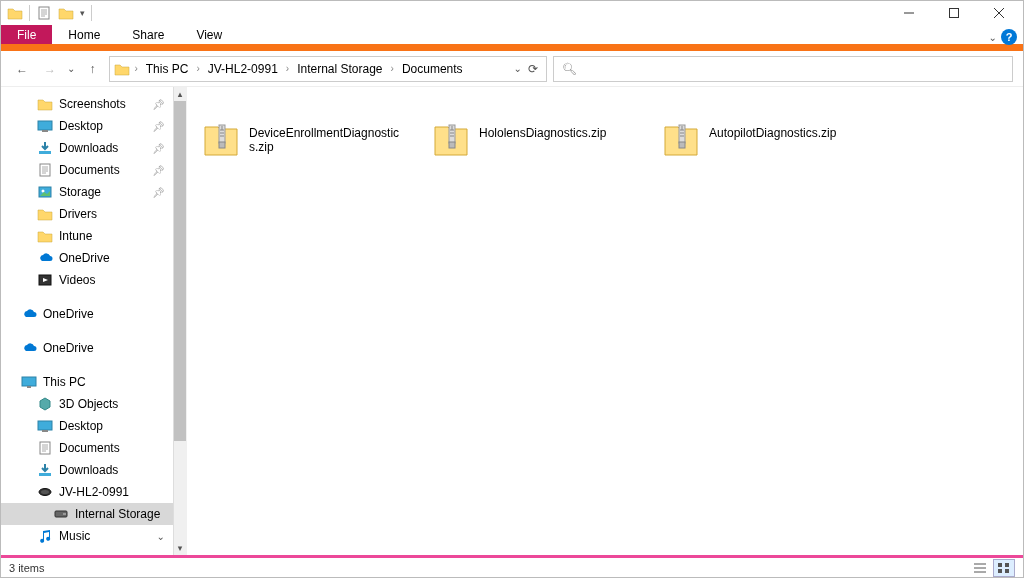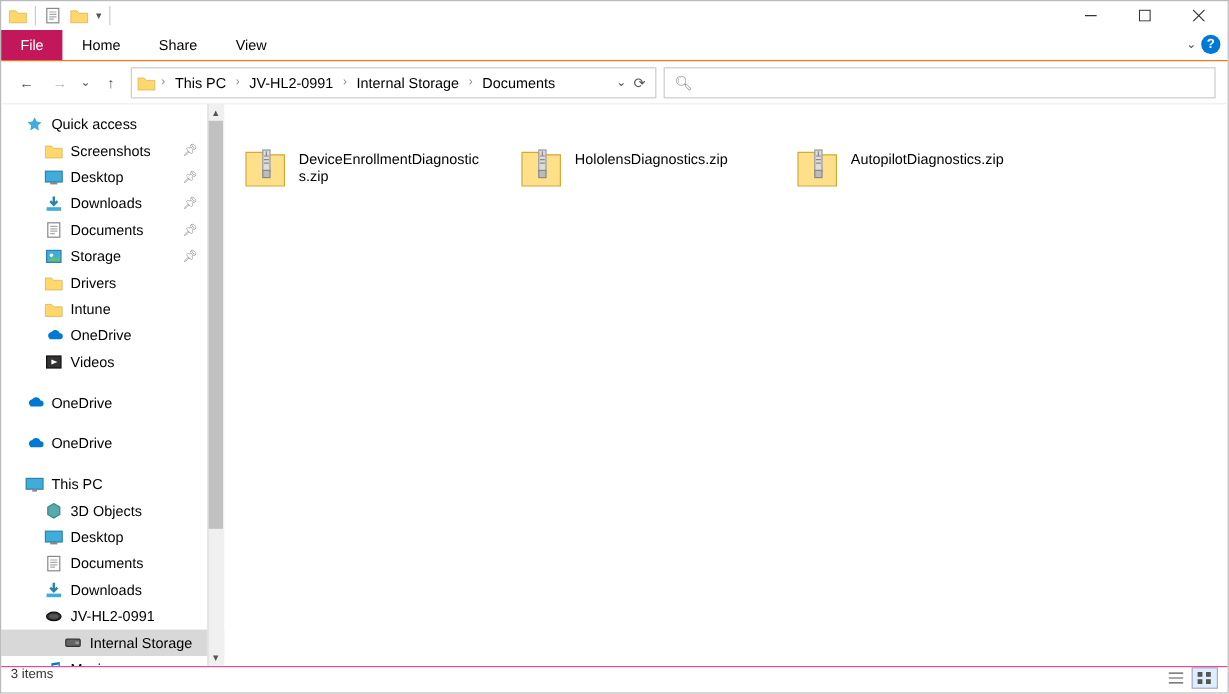--- a/index.html
+++ b/index.html
@@ -7,21 +7,21 @@
 
   
   .title-bar { height: 24px; display: flex; align-items: center; justify-content: space-between; padding: 0 2px; }
   .title-left { display: flex; align-items: center; gap: 6px; padding-left: 4px; }
   .win-controls { display: flex; }
   .win-btn { width: 45px; height: 22px; display: flex; align-items: center; justify-content: center; color: #333; }
 
   .sep { width: 1px; height: 16px; background: #ccc; }
 
   
-  .ribbon { height: 26px; display: flex; align-items: stretch; border-bottom: 1px solid #f97316; position: relative; }
+  .ribbon { height: 26px; display: flex; align-items: stretch; border-bottom: 7px solid #f97316; position: relative; }
   .ribbon-tab { padding: 0 16px; display: flex; align-items: center; font-size: 12px; }
   .ribbon-tab.file { background: #c2185b; color: #fff; font-weight: normal; }
   .ribbon-help { position: absolute; right: 6px; top: 4px; display: flex; align-items: center; gap: 4px; }
   .help-circle { width: 16px; height: 16px; border-radius: 50%; background: #0078d7; color: #fff; display: flex; align-items: center; justify-content: center; font-size: 11px; font-weight: bold; }
   .chev-down { font-size: 10px; color: #555; }
 
   
   .navbar { height: 36px; display: flex; align-items: center; gap: 6px; padding: 4px 10px; border-bottom: 1px solid #eee; }
   .nav-arrow { width: 22px; height: 22px; display: flex; align-items: center; justify-content: center; color: #555; }
   .nav-arrow.disabled { color: #bbb; }
@@ -51,21 +51,21 @@
 
   .icn { width: 16px; height: 16px; display: inline-flex; align-items: center; justify-content: center; flex-shrink: 0; }
 
   .main { flex: 1; padding: 8px 16px; overflow: auto; }
   .file-grid { display: flex; gap: 30px; flex-wrap: wrap; }
   .file-item { display: flex; align-items: flex-start; gap: 8px; width: 200px; margin-top: 29px; }
   .file-icon { width: 38px; height: 38px; flex-shrink: 0; }
   .file-name { font-size: 12px; padding-top: 2px; word-break: break-all; }
 
   
-  .status-bar { height: 22px; border-top: 1px solid #ec4899; display: flex; align-items: flex-start; justify-content: space-between; padding: 0 8px; font-size: 11px; color: #333; }
+  .status-bar { height: 22px; border-top: 3px solid #ec4899; display: flex; align-items: center; justify-content: space-between; padding: 0 8px; font-size: 11px; color: #333; }
   .view-toggles { display: flex; gap: 2px; }
   .view-btn { width: 22px; height: 18px; border: 1px solid transparent; display: flex; align-items: center; justify-content: center; }
   .view-btn.active { border-color: #aac; background: #def; }
 </style>
 </head>
 <body>
 
 <svg width="0" height="0" style="position:absolute">
   <defs>
     <g id="folder-ico">
@@ -200,28 +200,20 @@
       <span style="color:#555;">⟳</span>
     </div>
   </div>
   <div class="search-box">
     <span style="margin-right:6px;color:#888;">🔍︎</span>
   </div>
 </div>
 
 <div class="content">
   <div class="sidebar">
-    <div class="tree-item">
-      <span class="icn">
-          <svg width="16" height="16">
-            <use href="#star-ico"></use>
-          </svg>
-        </span>
-      <span>Quick access</span>
-    </div>
     <div class="tree-item indent1">
         <span class="icn">
           <svg width="16" height="16">
             <use href="#folder-ico"></use>
           </svg>
         </span>
         <span>Screenshots</span>
         <span class="pin">📌︎</span>
       </div>
     <div class="tree-item indent1">

